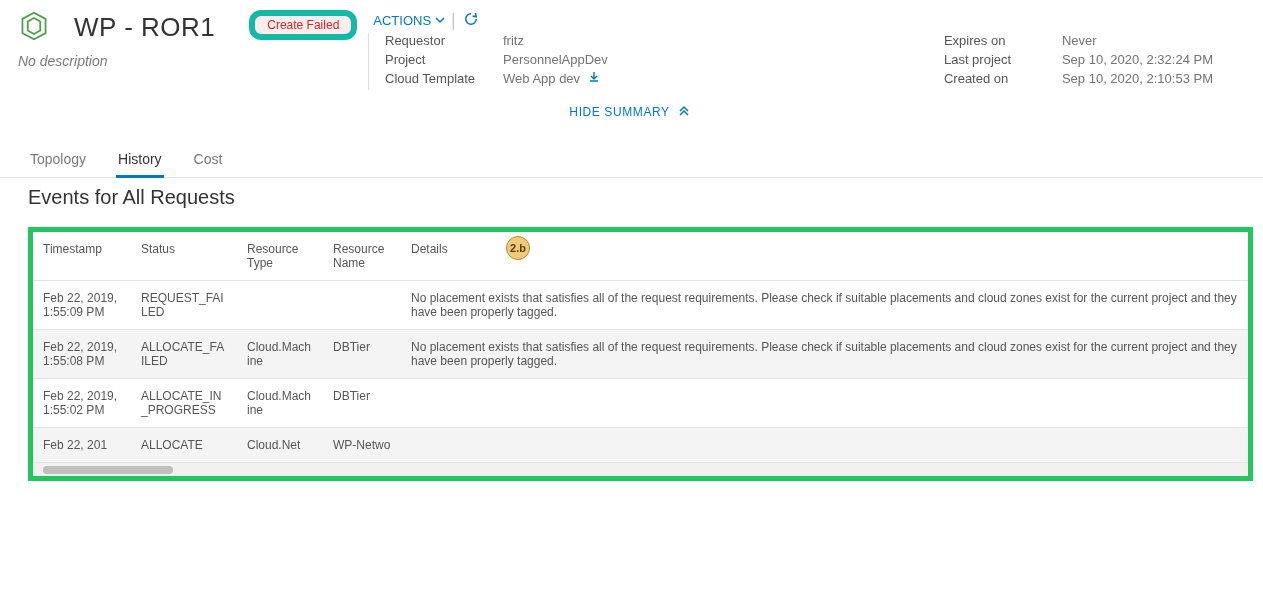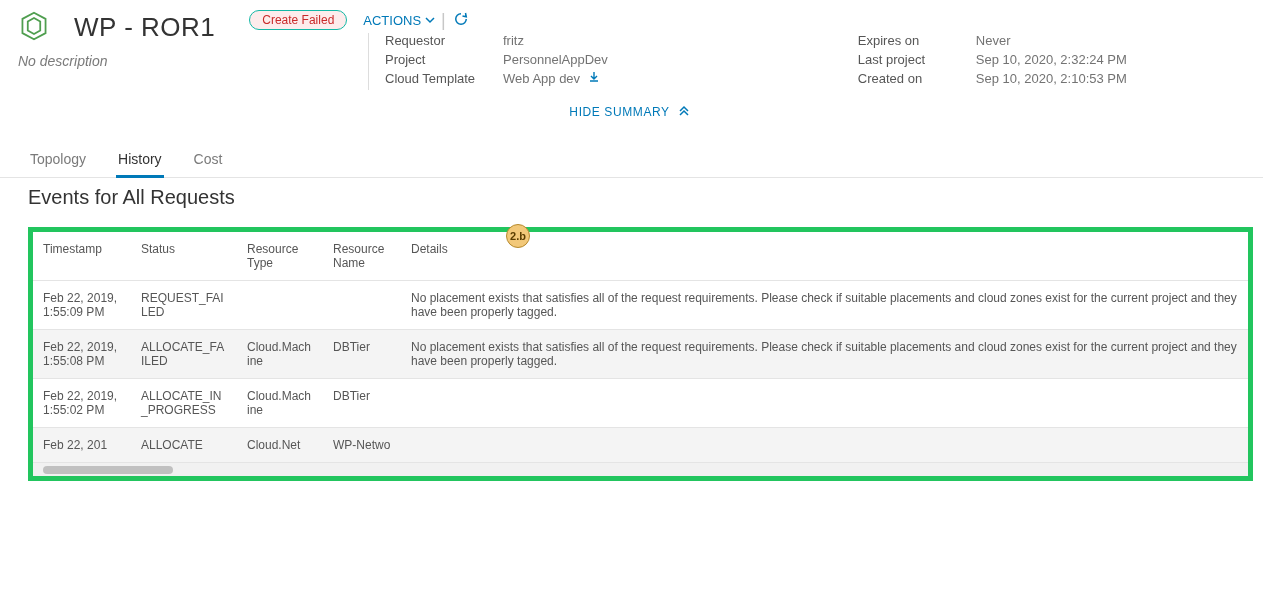--- a/index.html
+++ b/index.html
@@ -18,21 +18,21 @@
   .title-block { display: flex; align-items: center; gap: 24px; }
   .app-icon svg { width: 32px; height: 32px; }
   .title {
     font-size: 26px;
     font-weight: 300;
     color: #333;
     letter-spacing: 0.5px;
   }
   .status-badge {
     margin-left: 34px;
-    border: 1px solid #14b8a6;
+    border: 6px solid #14b8a6;
     background: #fdecec;
     color: #c92a2a;
     border-radius: 12px;
     padding: 2px 12px;
     font-size: 12px;
   }
   .actions-row { display: flex; align-items: center; gap: 6px; margin-left: 16px; }
   .actions-btn {
     color: #0079b8;
     font-size: 13px;
@@ -49,20 +49,21 @@
     font-style: italic;
     color: #7a7a7a;
     font-size: 14px;
   }
   .summary-row {
     display: flex;
     border-left: 1px solid #ddd;
     margin-left: 368px;
     padding-left: 16px;
     margin-top: -42px;
+    justify-content: space-between;
   }
   .summary-col { padding-right: 50px; }
   .summary-item { display: flex; margin-bottom: 4px; font-size: 13px; }
   .summary-label { width: 118px; color: #565656; }
   .summary-value { color: #737373; }
   .download-icon { color: #0079b8; margin-left: 4px; cursor: pointer; }
   .hide-summary {
     text-align: center;
     color: #0079b8;
     font-size: 12px;
@@ -285,21 +286,21 @@
 <div class="tabs">
   <div class="tab">Topology</div>
   <div class="tab active">History</div>
   <div class="tab">Cost</div>
 </div>
 
 <div class="body">
 
   <div class="main-col" style="position:relative;">
     <div class="events-title">Events for All Requests</div>
-    <div class="callout" style="left:478px; top:32px;">2.b</div>
+    <div class="callout" style="left:478px; top:44px;">2.b</div>
     <div class="events-table">
       <table>
         <thead>
           <tr>
             <th class="col-ts">Timestamp</th>
             <th class="col-status">Status</th>
             <th class="col-rtype">Resource Type</th>
             <th class="col-rname">Resource Name</th>
             <th class="col-details">Details</th>
           </tr>

